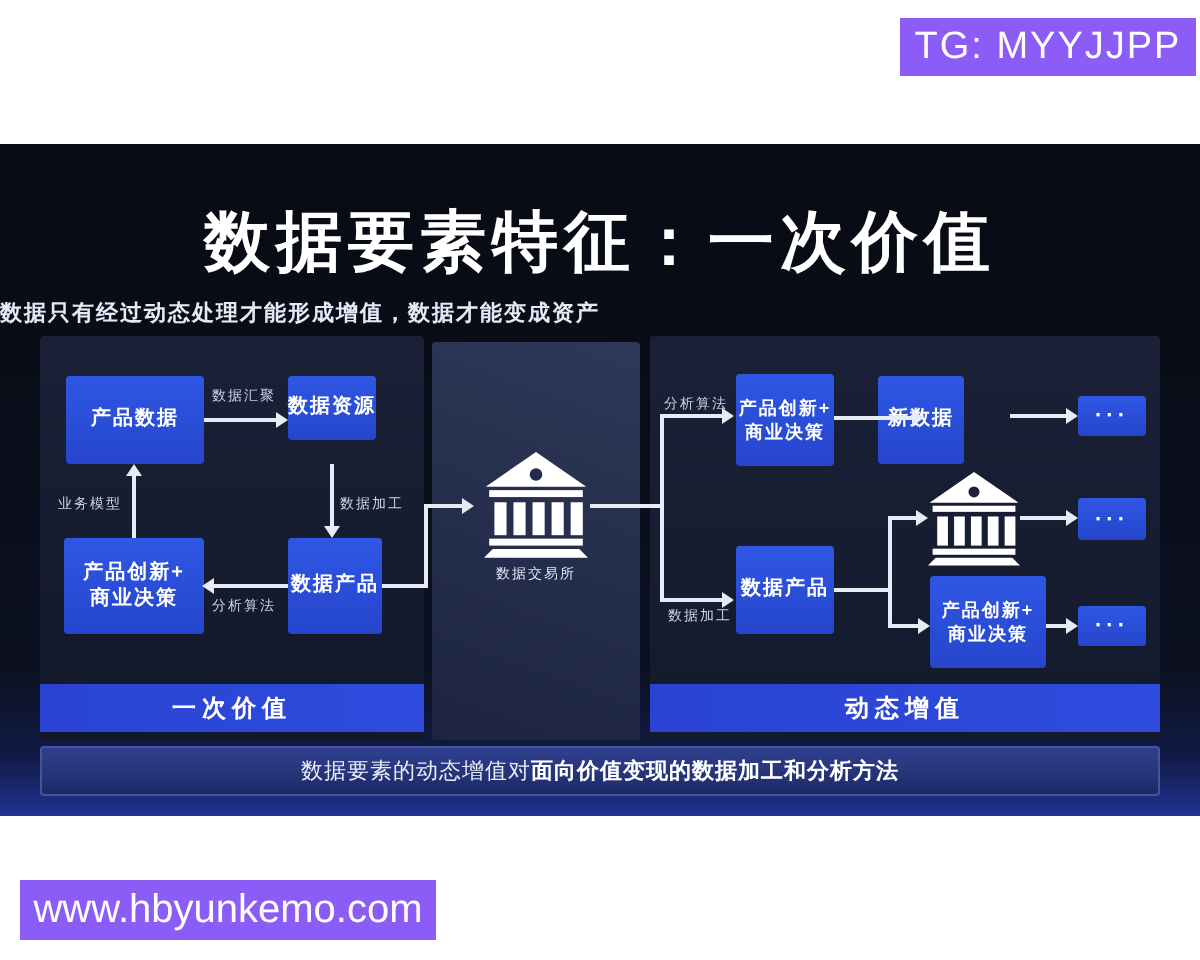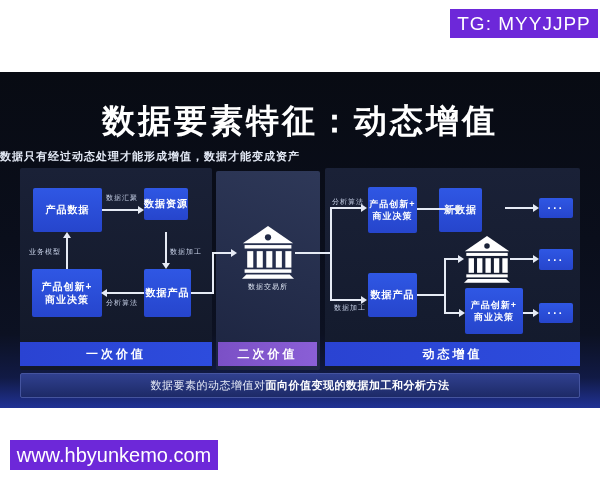--- a/index.html
+++ b/index.html
@@ -1,21 +1,21 @@
 <!DOCTYPE html>
 <html><head>
 <meta charset="utf-8">
 <style>
   * { margin:0; padding:0; box-sizing:border-box; }
   html,body { width:600px; height:480px; background:#ffffff; overflow:hidden;
               font-family:"Liberation Sans", sans-serif; }
   .abs { position:absolute; }
 
   
-  .wm { background:#6d28d9; color:#ffffff; display:flex; align-items:center; justify-content:center; }
+  .wm { background:#8b5cf6; color:#ffffff; display:flex; align-items:center; justify-content:center; }
   #wm-top { left:450px; top:9px; width:148px; height:29px; font-size:19px; letter-spacing:1px; }
   #wm-bottom { left:10px; top:440px; width:208px; height:30px; font-size:20px;text-align:right; }
 
   
   #slide { left:0; top:72px; width:600px; height:336px;
     background:linear-gradient(180deg,#080b13 0%,#0a0e1b 50%,#0c1122 78%,#111a45 91%,#203295 100%); }
 
   #title { left:0; top:27px; width:600px; text-align:center; color:#ffffff;
            font-size:33px; font-weight:700; letter-spacing:3px; }
   #subtitle { left:0; top:77px; width:478px; color:#e3e9f5;
@@ -61,21 +61,21 @@
             color:#e8ecf8; font-size:11px; letter-spacing:0.5px; }
   #banner b { font-weight:700; color:#ffffff; }
 </style>
 </head>
 <body>
 
 <div class="abs wm" id="wm-top">TG: MYYJJPP</div>
 
 <div class="abs" id="slide">
 
-  <div class="abs" id="title">数据要素特征：动态增值</div>
+  <div class="abs" id="title">数据要素特征：一次价值</div>
   <div class="abs" id="subtitle">数据只有经过动态处理才能形成增值，数据才能变成资产</div>
 
   <div class="abs panel" id="panel-left"></div>
   <div class="abs panel" id="panel-mid"></div>
   <div class="abs panel" id="panel-right"></div>
 
   <div class="abs box" style="left:33px;top:116px;width:69px;height:44px">产品数据</div>
   <div class="abs box" style="left:144px;top:116px;width:44px;height:32px">数据资源</div>
   <div class="abs box" style="left:32px;top:197px;width:70px;height:48px">产品创新+
 商业决策</div>
@@ -160,21 +160,20 @@
   <div class="abs ah ah-right" style="left:458px;top:183px"></div>
   <div class="abs line hline" style="left:444px;top:240px;width:16px"></div>
   <div class="abs ah ah-right" style="left:459px;top:237px"></div>
 
   <div class="abs line hline" style="left:510px;top:186px;width:24px"></div>
   <div class="abs ah ah-right" style="left:533px;top:183px"></div>
   <div class="abs line hline" style="left:523px;top:240px;width:11px"></div>
   <div class="abs ah ah-right" style="left:533px;top:237px"></div>
 
   <div class="abs bar bar-blue" style="left:20px;width:192px">一次价值</div>
-  <div class="abs bar bar-purple" style="left:218px;width:99px">二次价值</div>
   <div class="abs bar bar-blue" style="left:325px;width:255px">动态增值</div>
 
   <div class="abs" id="banner">
     <span>数据要素的动态增值对</span>
       <b>面向价值变现的数据加工和分析方法</b>
   </div>
 </div>
 
 <div class="abs wm" id="wm-bottom">www.hbyunkemo.com</div>
 

